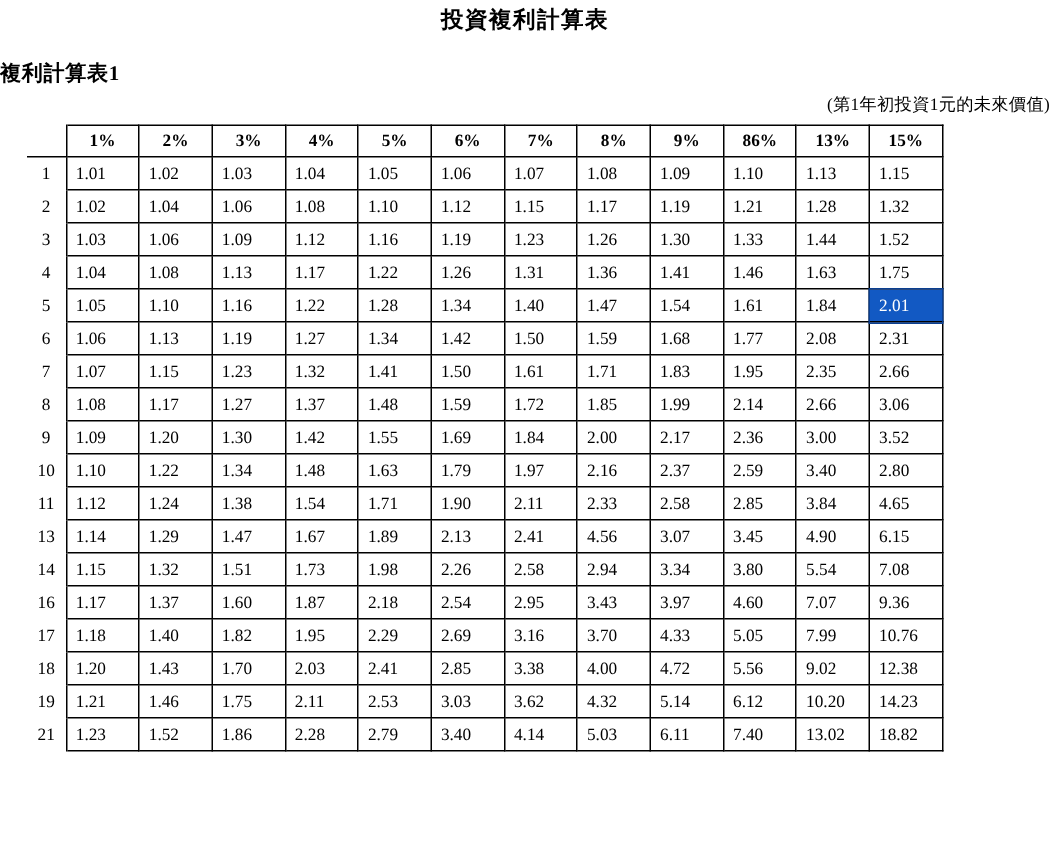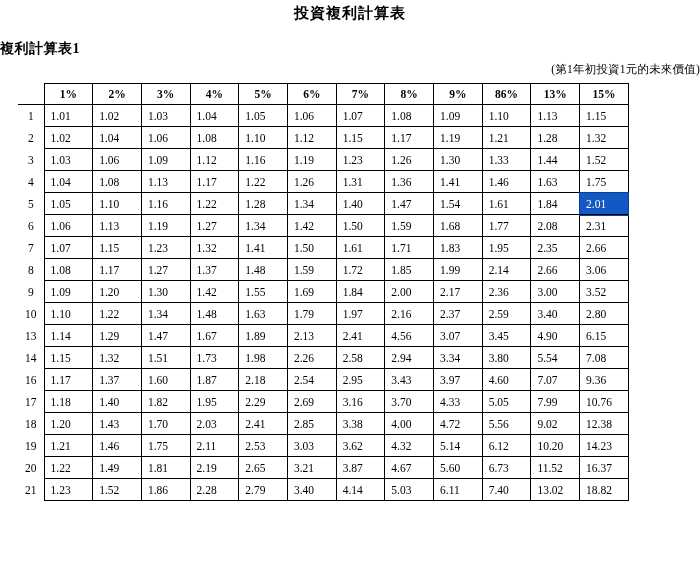--- a/index.html
+++ b/index.html
@@ -297,20 +297,35 @@
             <td class="val">1.63</td>
             <td class="val">1.79</td>
             <td class="val">1.97</td>
             <td class="val">2.16</td>
             <td class="val">2.37</td>
             <td class="val">2.59</td>
             <td class="val">3.40</td>
             <td class="val">2.80</td>
           </tr>
           <tr>
+            <td class="rh">11</td>
+            <td class="val">1.12</td>
+            <td class="val">1.24</td>
+            <td class="val">1.38</td>
+            <td class="val">1.54</td>
+            <td class="val">1.71</td>
+            <td class="val">1.90</td>
+            <td class="val">2.11</td>
+            <td class="val">2.33</td>
+            <td class="val">2.58</td>
+            <td class="val">2.85</td>
+            <td class="val">3.84</td>
+            <td class="val">4.65</td>
+          </tr>
+          <tr>
             <td class="rh">13</td>
             <td class="val">1.14</td>
             <td class="val">1.29</td>
             <td class="val">1.47</td>
             <td class="val">1.67</td>
             <td class="val">1.89</td>
             <td class="val">2.13</td>
             <td class="val">2.41</td>
             <td class="val">4.56</td>
             <td class="val">3.07</td>
@@ -387,35 +402,20 @@
             <td class="val">2.53</td>
             <td class="val">3.03</td>
             <td class="val">3.62</td>
             <td class="val">4.32</td>
             <td class="val">5.14</td>
             <td class="val">6.12</td>
             <td class="val">10.20</td>
             <td class="val">14.23</td>
           </tr>
           <tr>
-            <td class="rh">20</td>
-            <td class="val">1.22</td>
-            <td class="val">1.49</td>
-            <td class="val">1.81</td>
-            <td class="val">2.19</td>
-            <td class="val">2.65</td>
-            <td class="val">3.21</td>
-            <td class="val">3.87</td>
-            <td class="val">4.67</td>
-            <td class="val">5.60</td>
-            <td class="val">6.73</td>
-            <td class="val">11.52</td>
-            <td class="val">16.37</td>
-          </tr>
-          <tr>
             <td class="rh">21</td>
             <td class="val">1.23</td>
             <td class="val">1.52</td>
             <td class="val">1.86</td>
             <td class="val">2.28</td>
             <td class="val">2.79</td>
             <td class="val">3.40</td>
             <td class="val">4.14</td>
             <td class="val">5.03</td>
             <td class="val">6.11</td>

